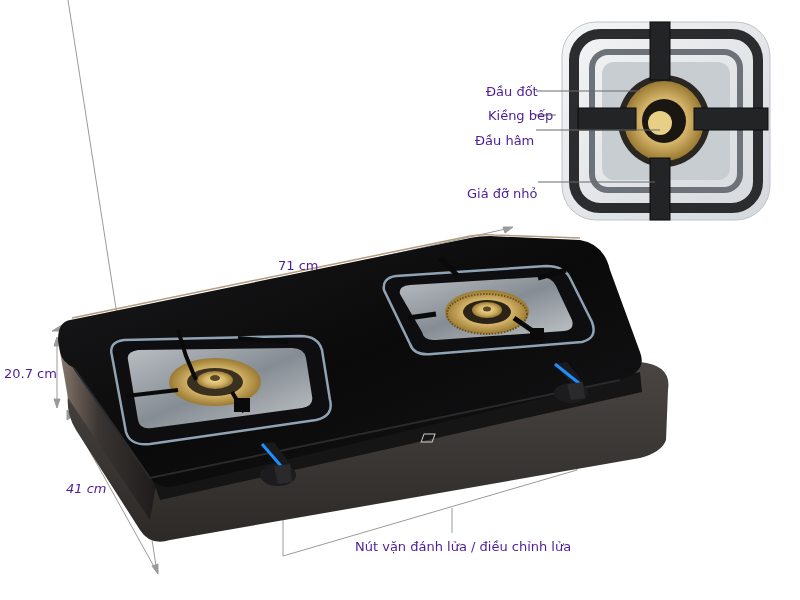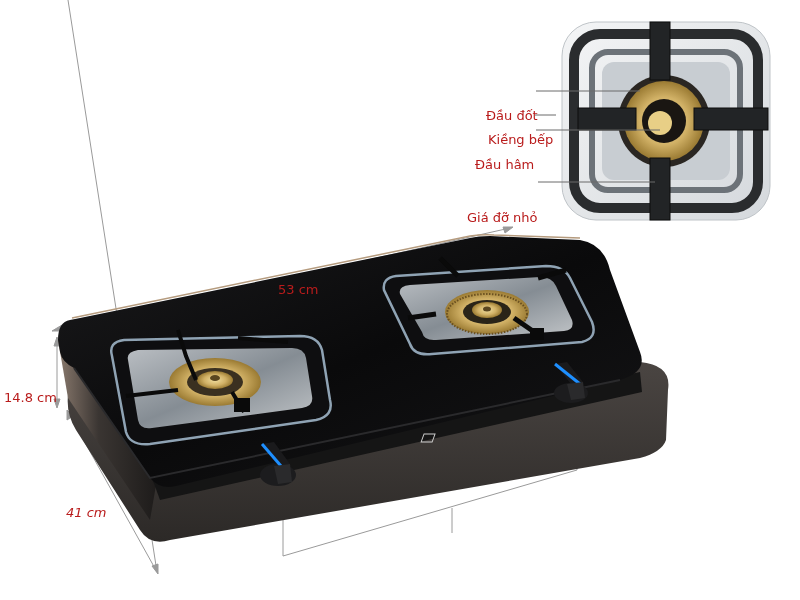--- a/index.html
+++ b/index.html
@@ -1,18 +1,18 @@
 <!DOCTYPE html>
 <html><head>
 <meta charset="utf-8">
 <style>
   html,body{margin:0;padding:0;background:#ffffff;}
   body{width:800px;height:600px;position:relative;overflow:hidden;font-family:"DejaVu Sans","Liberation Sans",sans-serif;}
   .stage{position:absolute;left:0;top:0;width:800px;height:600px;}
-  .lbl{position:absolute;color:#b91c1c;font-size:13px;line-height:15px;white-space:nowrap;margin-top:24px;}
+  .lbl{position:absolute;color:#4c1d95;font-size:13px;line-height:15px;white-space:nowrap;}
   .lbl.sm{font-size:13px;}
   svg{position:absolute;left:0;top:0;}
 </style>
 </head>
 <body>
 
 <div class="stage">
 
 <svg width="800" height="600" viewBox="0 0 800 600">
   <defs>
@@ -152,23 +152,24 @@
 
     <g stroke="#6a6a6a" stroke-width="1">
       <line x1="536" y1="91" x2="640" y2="91"></line>
       <line x1="535" y1="115" x2="556" y2="115"></line>
       <line x1="536" y1="130" x2="660" y2="130"></line>
       <line x1="538" y1="182" x2="655" y2="182"></line>
     </g>
   </g>
 </svg>
 
-<div class="lbl" style="left:278px;top:258px;">53 cm</div>
-<div class="lbl" style="left:4px;top:366px;">14.8 cm</div>
+<div class="lbl" style="left:278px;top:258px;">71 cm</div>
+<div class="lbl" style="left:4px;top:366px;">20.7 cm</div>
 <div class="lbl" style="left:66px;top:481px;font-style:italic;">41 cm</div>
 
 <div class="lbl sm" style="left:486px;top:84px;">Đầu đốt</div>
 <div class="lbl sm" style="left:488px;top:108px;">Kiềng bếp</div>
 <div class="lbl sm" style="left:475px;top:133px;">Đầu hâm</div>
 <div class="lbl sm" style="left:467px;top:186px;">Giá đỡ nhỏ</div>
 
+<div class="lbl" style="left:355px;top:539px;">Nút vặn đánh lửa / điều chỉnh lửa</div>
 
 </div>
 
 </body></html>

